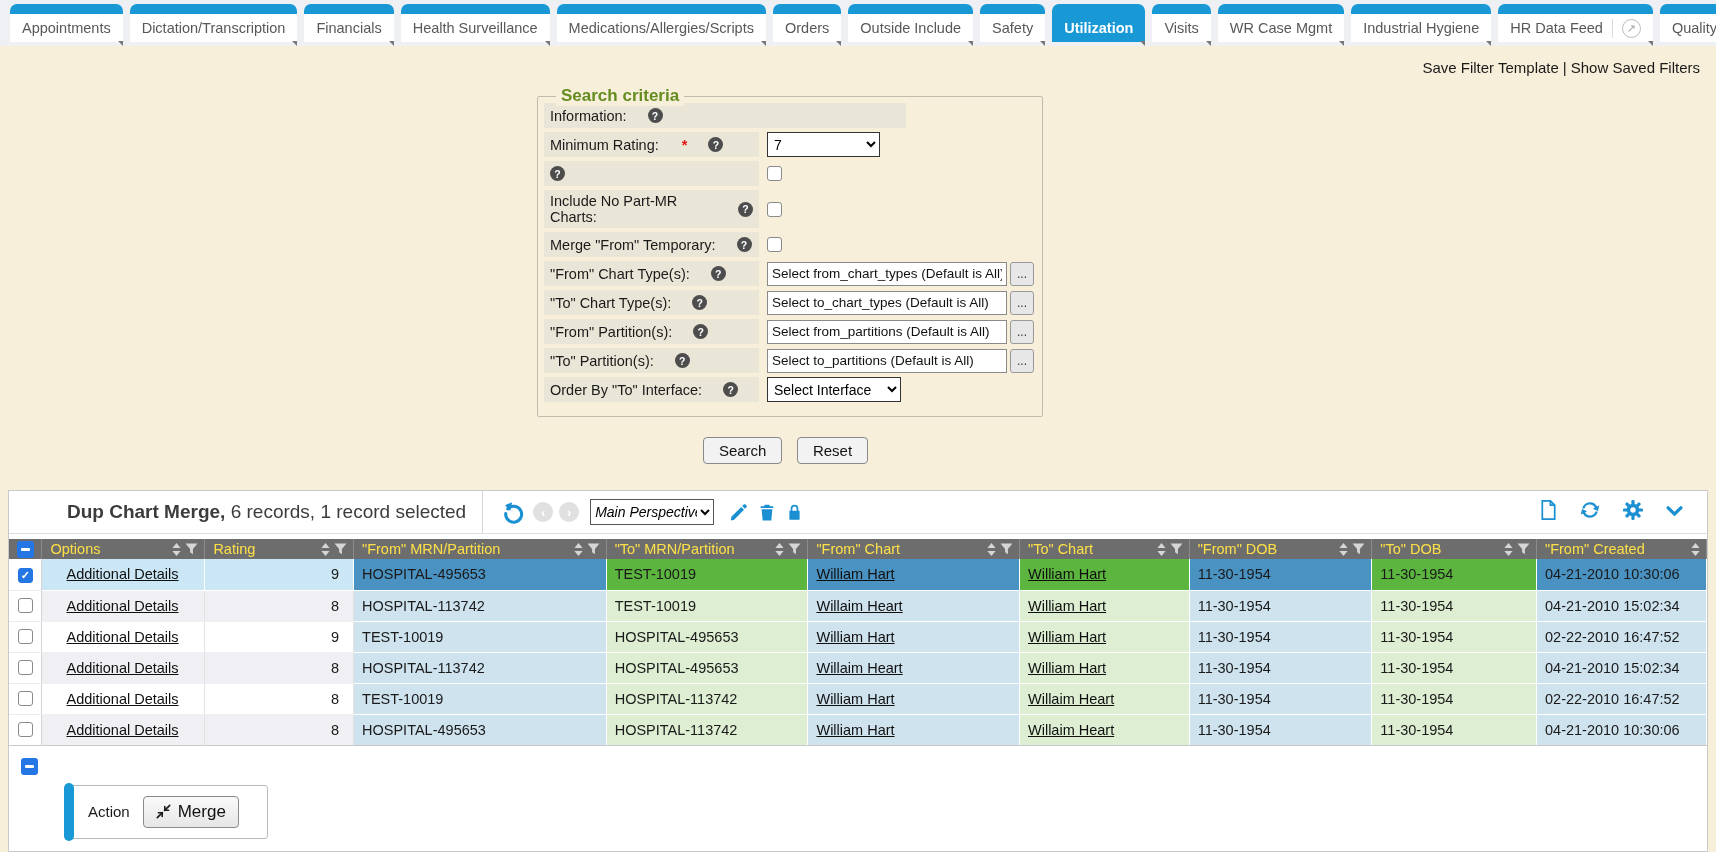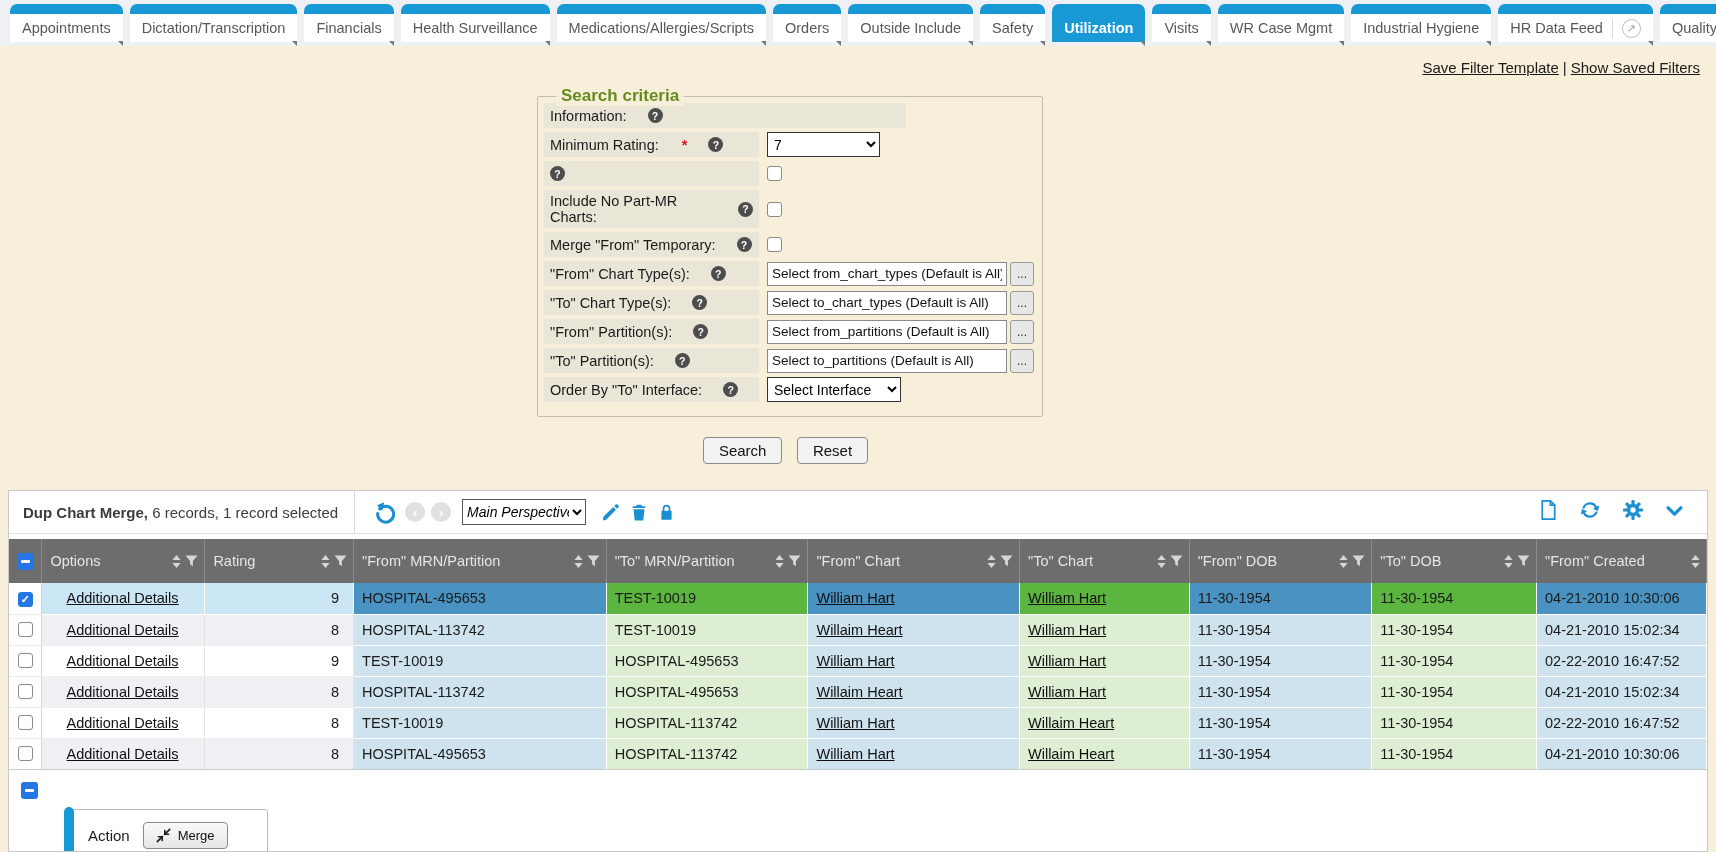--- a/index.html
+++ b/index.html
@@ -15,21 +15,21 @@
   .tab::after { content:''; position:absolute; right:0; bottom:-4px; width:0; height:0;
                 border-top:5px solid #787878; border-left:5px solid transparent; }
   .tab.active { background:#1899d6; color:#fff; font-weight:bold; }
   .ext-wrap { margin-left:9px; padding-left:9px; border-left:1px solid #d9d9d9; display:flex; align-items:center; }
   .ext-circle { width:19px; height:19px; border:1.5px solid #b9bdc2; border-radius:50%; color:#9aa0a6;
                 font-size:11px; display:flex; align-items:center; justify-content:center; }
 
   
   .upper { height:436px; }
   .filter-links { text-align:right; padding:13px 16px 0 0; font-size:15px; }
-  .filter-links a { color:#1a1a1a; text-decoration:underline; cursor:pointer; }
+  .filter-links a { color:#1a1a1a; cursor:pointer; }
   .filter-links .sep { margin:0 4px; }
 
   .search-fs { margin:20px 0 0 537px; width:497px; border:1px solid #c2bcaa; border-radius:2px;
                padding:2px 8px 10px 6px; position:relative; }
   .legend { position:absolute; top:-11px; left:18px; background:#f8efda; padding:0 5px;
             font-size:17px; font-weight:bold; color:#648c1f; }
   .s-row { display:flex; align-items:center; margin:4px 0; min-height:25px; }
   .s-label { background:#eae6d7; width:215px; min-height:25px; padding:3px 6px; font-size:14.5px;
              display:flex; align-items:center; gap:21px; flex:0 0 auto; }
   .s-label.wide { width:362px; }
@@ -44,33 +44,33 @@
   .picker-input { width:240px; height:24px; border:1px solid #8a8a8a; font-size:13.5px; padding:1px 4px; color:#111; background:#fff; }
   .dots-btn { width:24px; height:24px; margin-left:3px; background:#e7e7e7; border:1px solid #999;
               border-radius:3px; font-size:12px; line-height:10px; cursor:pointer; color:#333; }
   .btn-row { margin:20px 0 0 537px; width:497px; text-align:center; }
   .btn-row button { font-size:15px; padding:4px 15px; margin:0 5px; background:#f2f2f2; color:#111;
                     border:1px solid #8a8a8a; border-radius:4px; cursor:pointer; }
 
   
   .panel { margin:8px 8px 0 8px; height:362px; background:#fff; border:1px solid #c9c9c9; overflow:hidden; }
   .toolbar { height:43px; display:flex; align-items:center; padding:0 14px; border-bottom:1px solid #dedede; }
-  .tb-title { font-size:15px; color:#3c3c3c; }
+  .tb-title { font-size:19px; color:#3c3c3c;margin-left:44px; }
   .tb-title b { font-weight:bold; }
   .tb-div { width:1px; align-self:stretch; background:#d7d7d7; margin:0 14px 0 16px; }
   .tb-icon { display:inline-flex; align-items:center; justify-content:center; cursor:pointer; margin:0 5px; }
   .tb-circle { width:20px; height:20px; border-radius:50%; background:#e0e0e0; color:#fff; font-weight:bold;
                font-size:13px; display:inline-flex; align-items:center; justify-content:center; margin:0 3px; cursor:pointer; }
   .tb-select { height:26px; border:1px solid #555; font-size:14px; margin:0 10px 0 8px; width:124px; background:#fff;font-style:italic; }
   .tb-spacer { flex:1; }
   .tb-right .tb-icon { margin:0 8px; }
 
   
   table.grid { border-collapse:collapse; table-layout:fixed; margin-top:5px; font-size:14.5px; }
-  .grid th { background:#6d6d6d; color:#e5e5e5; font-weight:normal; height:44px; padding:0 6px 0 8px;
+  .grid th { background:#6d6d6d; color:#fde047; font-weight:normal; height:20px; padding:0 6px 0 8px;
              border-right:1px solid #8b8b8b; text-align:left; overflow:hidden; white-space:nowrap; }
   .th-inner { display:flex; align-items:center; }
   .th-label { flex:1; overflow:hidden; }
   .th-ic { display:inline-flex; margin-left:4px; cursor:pointer; flex:0 0 auto; }
   .minusbox { width:17px; height:17px; background:#2376e4; border-radius:3px; display:flex;
               align-items:center; justify-content:center; cursor:pointer; }
   .minusbox i { display:block; width:9px; height:3px; background:#fff; border-radius:1px; }
   .grid td { height:31px; padding:0 8px; overflow:hidden; white-space:nowrap;
              border-right:1px solid rgba(255,255,255,.9); border-bottom:1px solid rgba(255,255,255,.9); }
   .grid td.check { background:#fff; border-right:1px solid #d4d4d4; border-bottom:1px solid #ececec; text-align:center; }
@@ -86,21 +86,21 @@
   .grid a { color:#101010; text-decoration:underline; cursor:pointer; }
   .rowcb { width:15px; height:15px; border:1px solid #8a8a8a; border-radius:3px; background:#fff;
            display:inline-flex; align-items:center; justify-content:center; cursor:pointer; margin-top:2px; }
   .rowcb.checked { background:#2376e4; border-color:#2376e4; color:#fff; font-size:11px; font-weight:bold; }
 
   .grid-footer { padding:12px 0 0 12px; }
   .action-panel { margin:10px 0 0 56px; width:203px; height:54px; background:#fff; border:1px solid #b9b9b9;
                   border-radius:3px; display:flex; align-items:center; position:relative; padding-left:22px; }
   .action-bar { position:absolute; left:-2px; top:-3px; bottom:-3px; width:10px; background:#1899d6; border-radius:6px; }
   .action-label { font-size:15px; margin-right:13px; }
-  .merge-btn { display:inline-flex; align-items:center; gap:7px; font-size:13px; padding:5px 12px;
+  .merge-btn { display:inline-flex; align-items:center; gap:7px; font-size:17px; padding:5px 12px;
                background:linear-gradient(#fafafa,#e6e6e6); border:1px solid #8a8a8a; border-radius:4px; cursor:pointer; color:#111; }
 </style>
 </head>
 <body>
 
 <div class="tabbar" id="tabs">
     <div class="tab">
       <span>Appointments</span>
     </div>
     <div class="tab">

